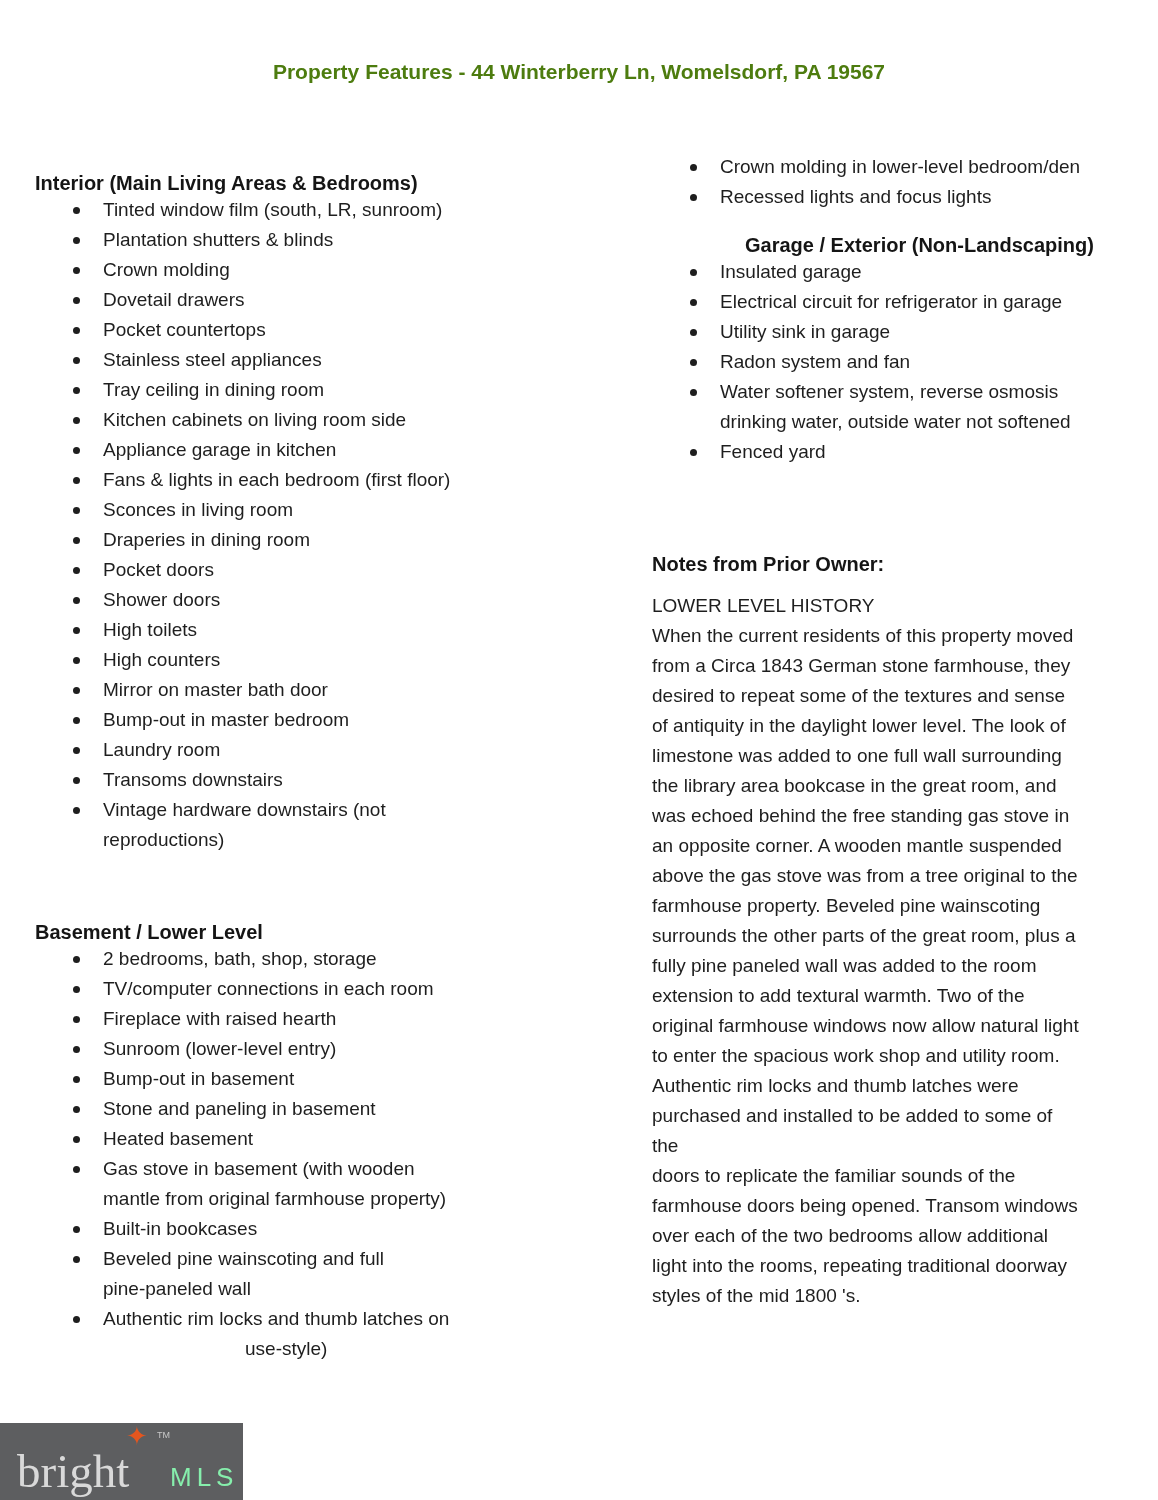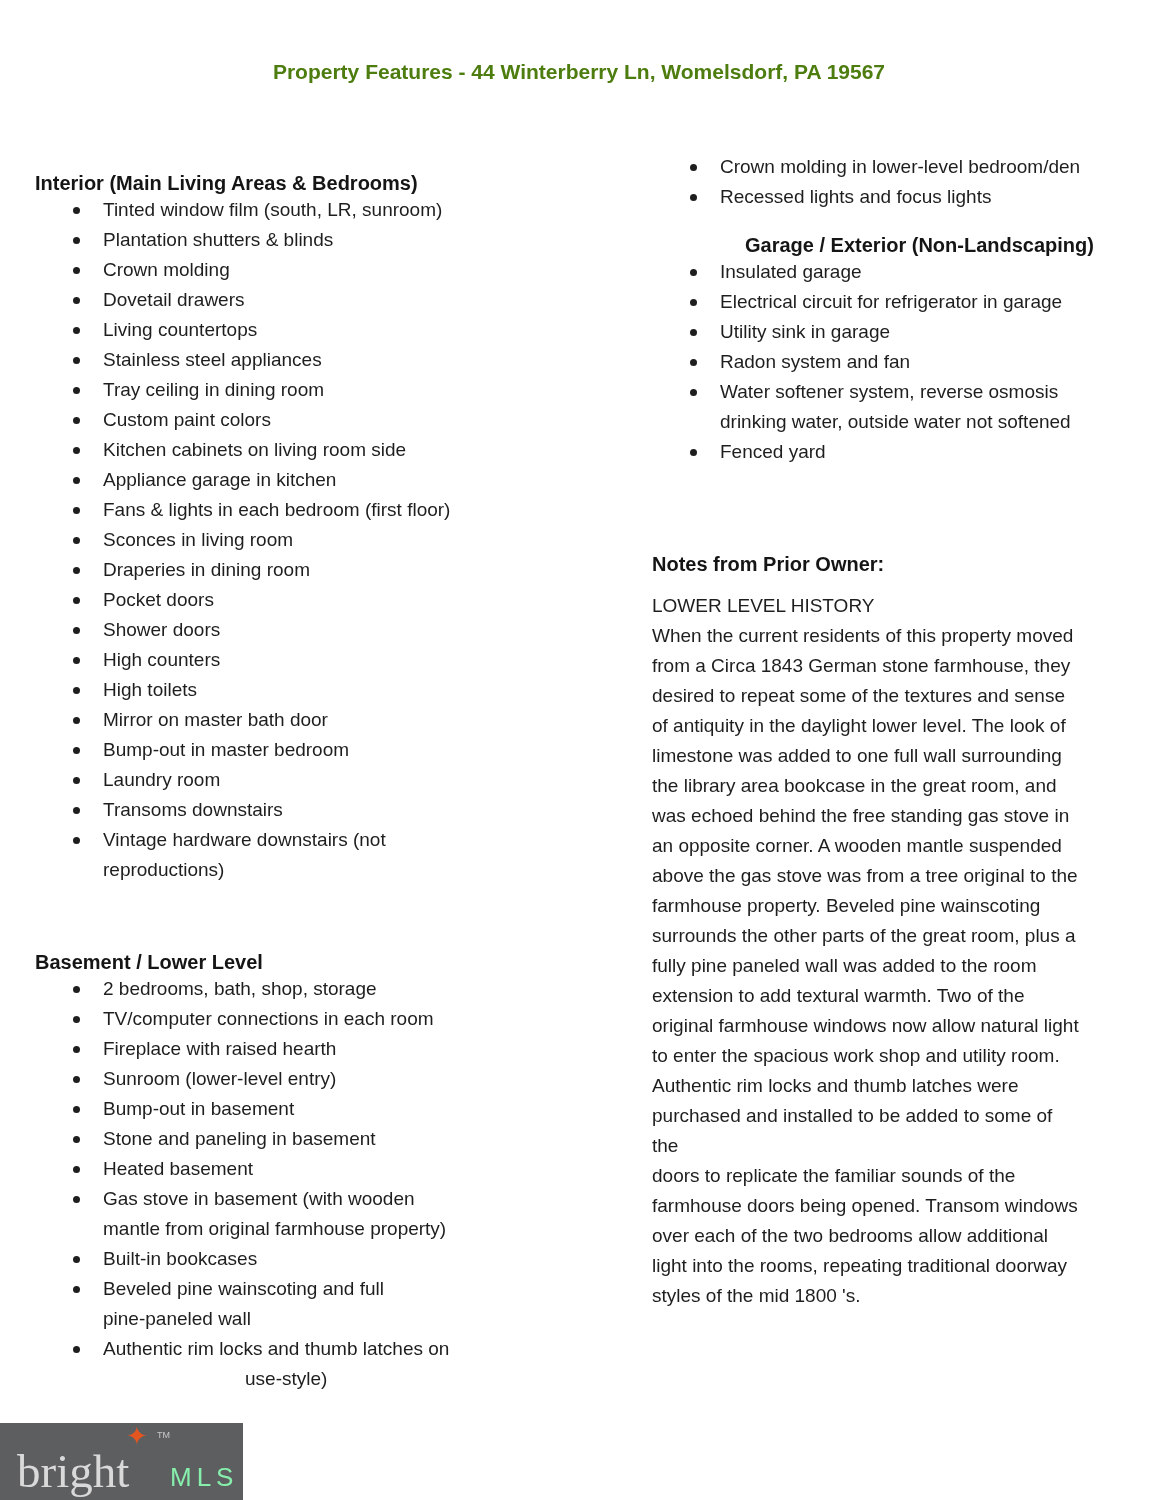--- a/index.html
+++ b/index.html
@@ -59,33 +59,32 @@
   <div class="doc-title">Property Features - 44 Winterberry Ln, Womelsdorf, PA 19567</div>
 
   <div class="col-left">
     <h2 class="section-heading">Interior (Main Living Areas &amp; Bedrooms)</h2>
     <ul class="bullets bullets-interior">
 
     <li>Tinted window film (south, LR, sunroom)</li>
         <li>Plantation shutters &amp; blinds</li>
         <li>Crown molding</li>
         <li>Dovetail drawers</li>
-        <li>Living countertops</li>
+        <li>Pocket countertops</li>
         <li>Stainless steel appliances</li>
         <li>Tray ceiling in dining room</li>
-        <li>Custom paint colors</li>
         <li>Kitchen cabinets on living room side</li>
         <li>Appliance garage in kitchen</li>
         <li>Fans &amp; lights in each bedroom (first floor)</li>
         <li>Sconces in living room</li>
         <li>Draperies in dining room</li>
         <li>Pocket doors</li>
         <li>Shower doors</li>
+        <li>High toilets</li>
         <li>High counters</li>
-        <li>High toilets</li>
         <li>Mirror on master bath door</li>
         <li>Bump-out in master bedroom</li>
         <li>Laundry room</li>
         <li>Transoms downstairs</li>
         <li>Vintage hardware downstairs (not
 reproductions)</li>
       </ul>
 
     <h2 class="section-heading heading-basement">Basement / Lower Level</h2>
     <ul class="bullets bullets-basement">

